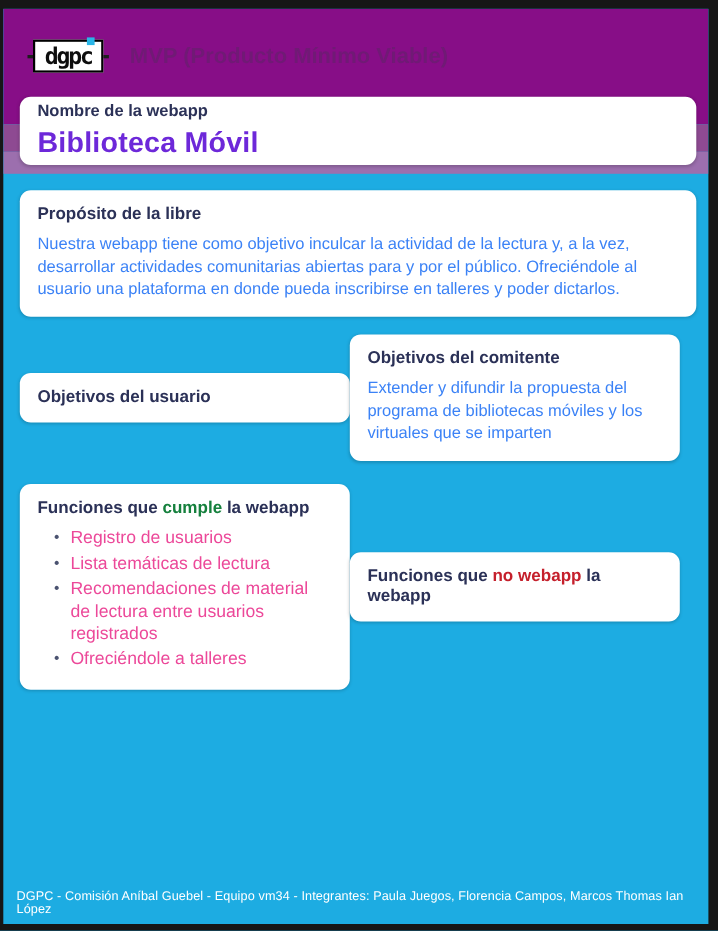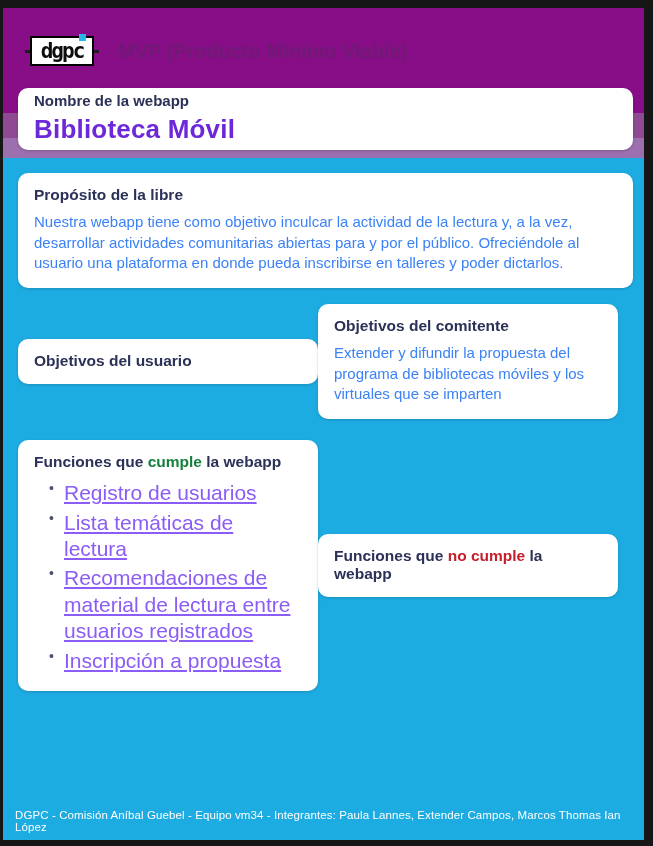--- a/index.html
+++ b/index.html
@@ -70,22 +70,22 @@
   .row-goals { margin-top: 16px; min-height: 110px; }
   .row-functions { margin-top: 21px; }
   .col { width: 300px; }
 
   .hl-green { color: #15803d; }
   .hl-red   { color: #c5202c; }
 
   ul.bullets { list-style: none; margin-top: 9px; padding-left: 13px; }
   ul.bullets li {
     position: relative;
-    color: #8b5cf6; font-size: 21px; line-height: 1.26;
-    padding-left: 17px; margin-bottom: 3px; text-decoration: underline;
+    color: #ec4899; font-size: 16px; line-height: 1.26;
+    padding-left: 17px; margin-bottom: 3px;
   }
   ul.bullets li::before {
     content: "•";
     position: absolute; left: 2px; top: 0;
     color: #4a5270; font-size: 14px;
   }
 
   .footer {
     position: absolute; left: 12px; right: 10px; bottom: 7px; z-index: 1;
     color: #ffffff; font-size: 11.5px; letter-spacing: .1px;
@@ -133,26 +133,26 @@
         </div>
       </div>
 
       <div class="row row-functions">
         <div class="card col">
           <div class="card-title"><span>Funciones que </span><span class="hl-green">cumple</span><span> la webapp</span></div>
           <ul class="bullets">
               <li>Registro de usuarios</li>
               <li>Lista temáticas de lectura</li>
               <li>Recomendaciones de material de lectura entre usuarios registrados</li>
-              <li>Inscripción a propuesta</li>
+              <li>Ofreciéndole a talleres</li>
             </ul>
         </div>
         <div class="card col">
-          <div class="card-title"><span>Funciones que </span><span class="hl-red">no cumple</span><span> la webapp</span></div>
+          <div class="card-title"><span>Funciones que </span><span class="hl-red">no webapp</span><span> la webapp</span></div>
         </div>
       </div>
 
     </div>
 
-    <div class="footer">DGPC - Comisión Aníbal Guebel - Equipo vm34 - Integrantes: Paula Lannes, Extender Campos, Marcos Thomas Ian López</div>
+    <div class="footer">DGPC - Comisión Aníbal Guebel - Equipo vm34 - Integrantes: Paula Juegos, Florencia Campos, Marcos Thomas Ian López</div>
 
   </div>
 </div>
 
 </body></html>

